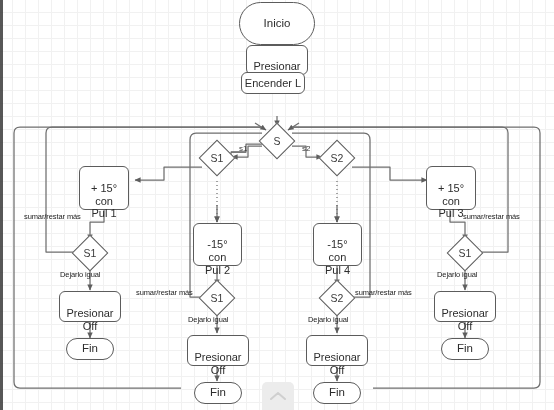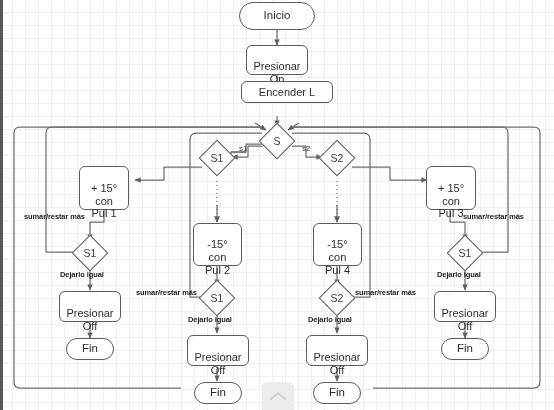--- a/index.html
+++ b/index.html
@@ -38,21 +38,21 @@
   .dia{
     position:absolute;box-sizing:border-box;
     background:#ffffff;border:1.3px solid #5c5c5c;
     transform:rotate(45deg);
   }
   .dia-lbl{
     position:absolute;display:flex;align-items:center;justify-content:center;
     font-size:10.5px;color:#3a3a3a;pointer-events:none;
   }
   .edge-lbl{
-    position:absolute;font-size:7.5px;font-weight:bold;color:#1c1c1c;
+    position:absolute;font-size:7.5px;font-weight:normal;color:#1c1c1c;
     white-space:nowrap;letter-spacing:-0.1px;
   }
   .sig-lbl{
     position:absolute;font-size:8px;color:#3a3a3a;white-space:nowrap;
   }
   #scrolltop{
     position:absolute;left:262px;top:382px;width:32px;height:28px;
     background:#ececec;border-radius:5px 5px 0 0;
     display:flex;align-items:center;justify-content:center;
   }
@@ -123,30 +123,30 @@
       <path d="M465,267 L465,290" marker-end="url(#ah)"></path>
       <path d="M465,322 L465,338" marker-end="url(#ah)"></path>
 
       <path d="M14,133 Q14,127 20,127 L262,127"></path>
       <path d="M14,133 L14,382 Q14,388 20,388 L181,388"></path>
       <path d="M540,133 Q540,127 534,127 L292,127"></path>
       <path d="M540,133 L540,382 Q540,388 534,388 L373,388"></path>
     </g>
   </svg>
 
-  <div class="node term" style="left:239px;top:2px;width:76px;height:28px;">
+  <div class="node term" style="left:239px;top:2px;width:76px;height:43px;">
     <span>Inicio</span>
   </div>
 
   <div class="node proc" style="left:246px;top:45px;width:62px;height:30px;">
     <span class="ml">Presionar
 On</span>
   </div>
 
-  <div class="node proc" style="left:241px;top:81px;width:92px;height:22px;">
+  <div class="node proc" style="left:241px;top:72px;width:64px;height:22px;">
     <span>Encender L</span>
   </div>
 
   <div class="dia" style="left:264px;top:128px;width:26px;height:26px;"></div>
   <div class="dia-lbl" style="left:264px;top:128px;width:26px;height:26px;">S</div>
 
   <div class="dia" style="left:204px;top:145px;width:26px;height:26px;"></div>
   <div class="dia-lbl" style="left:204px;top:145px;width:26px;height:26px;">S1</div>
 
   <div class="dia" style="left:324px;top:145px;width:26px;height:26px;"></div>

